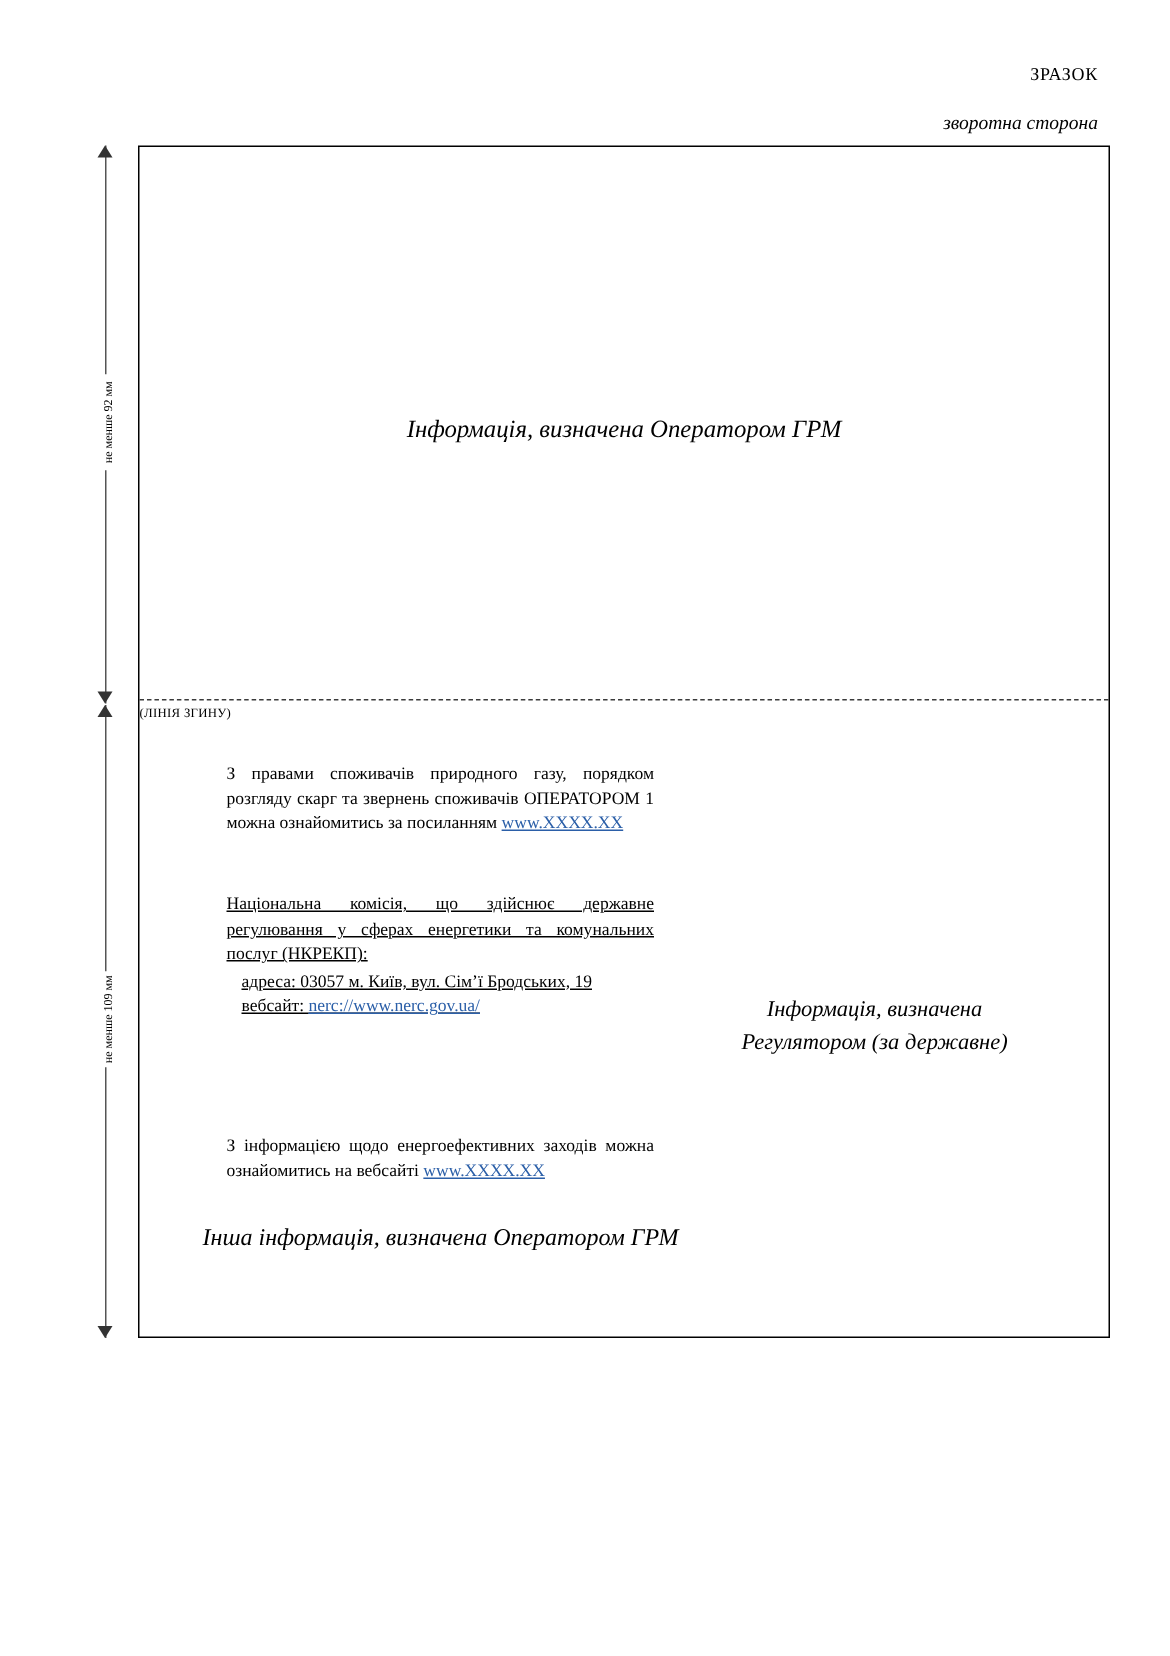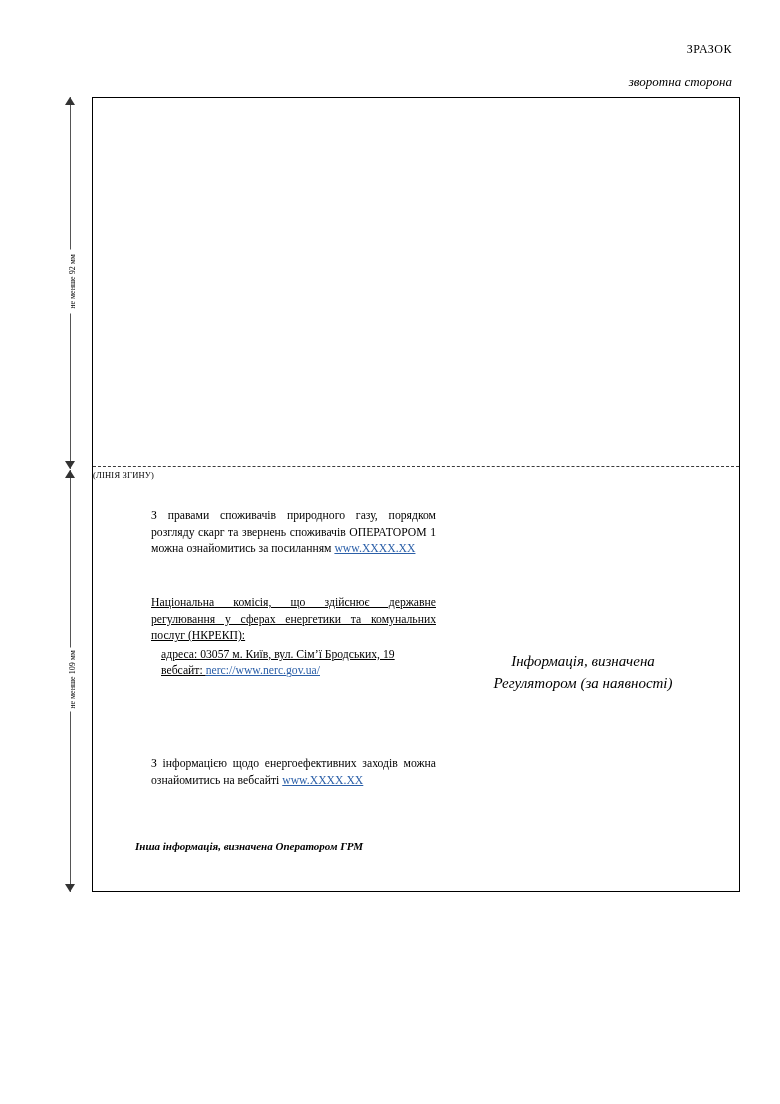--- a/index.html
+++ b/index.html
@@ -105,30 +105,29 @@
 
   .addr-block {
     margin-top: 2px;
     text-align: left;
   }
   .addr-line { padding-left: 10px; }
 
   .last-italic {
     position: absolute;
     left: 42px;
-    top: 352px;
-    font-style: italic;
-    font-size: 11px;
-    font-weight: bold;
+    top: 329px;
+    font-style: italic;
+    font-size: 16px;
   }
 
   .right-note {
     position: absolute;
     left: 345px;
-    top: 163px;
+    top: 175px;
     width: 290px;
     text-align: center;
     font-style: italic;
     font-size: 15px;
     line-height: 1.45;
   }
 
   
   .meas {
     position: absolute;
@@ -191,20 +190,21 @@
 
 <div class="meas meas-bot">
   <div class="bar"></div>
   <div class="arrow-up"></div>
   <div class="arrow-dn"></div>
   <div class="lbl">не менше 109 мм</div>
 </div>
 
 <div class="card">
 
+  <div class="top-text">Інформація, визначена Оператором ГРМ</div>
 
   <div class="fold-line"></div>
   <div class="fold-label">(ЛІНІЯ ЗГИНУ)</div>
 
   <div class="bottom">
 
     <div class="para p1">
       <span>З правами споживачів природного газу, порядком розгляду скарг та звернень споживачів ОПЕРАТОРОМ 1 можна ознайомитись за посиланням </span><a class="link" href="#">www.XXXX.XX</a>
     </div>
 
@@ -217,17 +217,17 @@
     </div>
 
     <div class="para p3">
       <span>З інформацією щодо енергоефективних заходів можна ознайомитись на вебсайті </span><a class="link" href="#">www.XXXX.XX</a>
     </div>
 
     <div class="last-italic">Інша інформація, визначена Оператором ГРМ</div>
 
     <div class="right-note">
       <div>Інформація, визначена</div>
-      <div>Регулятором (за наявності)</div>
+      <div>Регулятором (за державне)</div>
     </div>
 
   </div>
 </div>
 
 </body></html>

